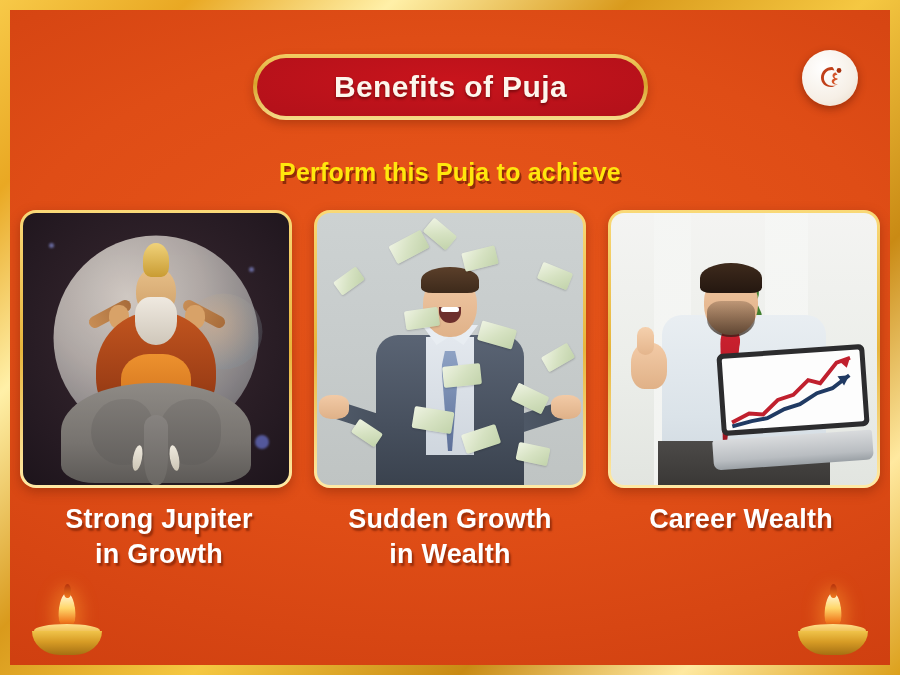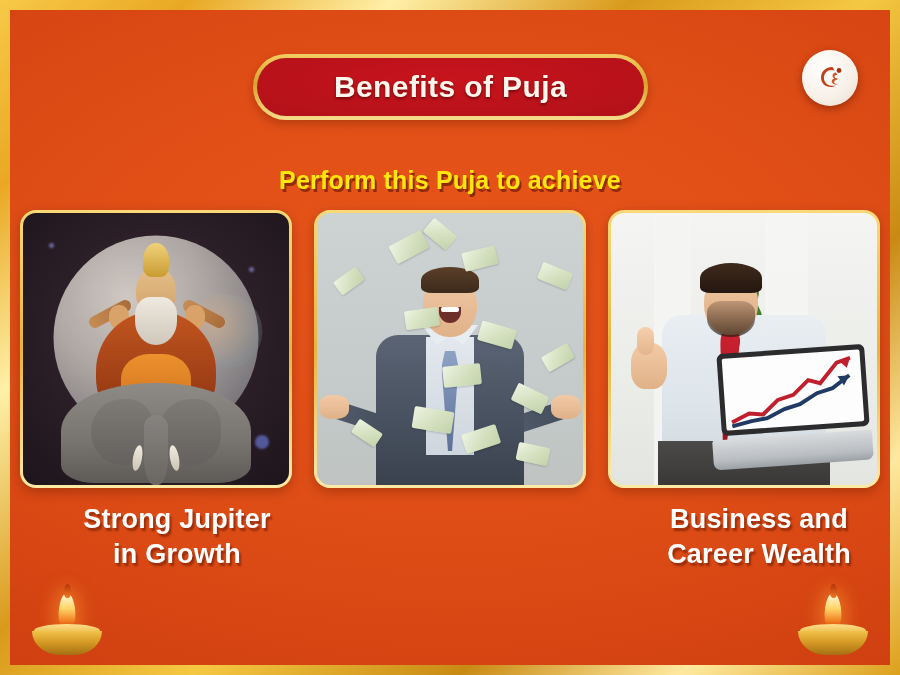--- a/index.html
+++ b/index.html
@@ -41,21 +41,21 @@
   }
   
   .logo{
     position:absolute;right:32px;top:40px;width:56px;height:56px;border-radius:50%;
     background:radial-gradient(circle at 38% 32%, #ffffff 0%, #f6efe6 62%, #e6d9c8 100%);
     box-shadow:0 3px 8px rgba(80,15,0,.45);
     display:flex;align-items:center;justify-content:center;
   }
   
   .subtitle{
-    position:absolute;left:0;right:0;top:156px;text-align:center;
+    position:absolute;left:0;right:0;top:148px;text-align:center;
     color:#ffe70d;font-size:25px;font-weight:bold;letter-spacing:.2px;
     text-shadow:2px 3px 0 rgba(92,20,0,.62);
   }
   
   .grid{
     position:absolute;left:10px;top:200px;width:860px;height:284px;
     display:flex;justify-content:space-between;
   }
   .card{
     width:272px;height:278px;box-sizing:border-box;
@@ -194,21 +194,21 @@
   .a3-screen{position:absolute;left:6px;top:0;width:148px;height:82px;border-radius:6px;
     background:#2c2c2e;padding:5px;box-sizing:border-box;transform:rotate(-4deg);}
   .a3-screen-in{width:100%;height:100%;background:#fdfdfd;border-radius:2px;position:relative;overflow:hidden;}
   .a3-base{position:absolute;left:0;bottom:0;width:160px;height:30px;border-radius:3px 3px 7px 7px;
     background:linear-gradient(180deg,#d9dbdd 0%,#b9bdc1 70%,#9aa0a5 100%);transform:rotate(-4deg);}
   .a3-plant{position:absolute;left:112px;bottom:128px;width:54px;height:62px;}
   .leaf{position:absolute;width:40px;height:16px;border-radius:50% 0 50% 0;
     background:linear-gradient(90deg,#6aa84f,#3f7d2d);}
   
   .captions{
-    position:absolute;left:28px;top:492px;width:860px;
+    position:absolute;left:10px;top:492px;width:860px;
     display:flex;justify-content:space-between;
   }
   .caption{
     width:278px;text-align:center;color:#ffffff;font-size:27px;font-weight:bold;
     line-height:1.28;letter-spacing:.2px;
     text-shadow:2px 3px 2px rgba(96,22,0,.55);
   }
   
   .diya{position:absolute;bottom:6px;width:70px;height:62px;}
   .diya.left{left:22px;}
@@ -339,23 +339,24 @@
       </div>
 
     </div>
 
     <div class="captions">
       <div class="caption">
         <div>Strong Jupiter</div>
         <div>in Growth</div>
       </div>
       <div class="caption">
+        <div>Sudden Growth</div>
+        <div>in Wealth</div>
       </div>
       <div class="caption">
-        <div>Business and</div>
         <div>Career Wealth</div>
       </div>
     </div>
 
     <div class="diya left">
       <div class="flame"></div>
       <div class="diya-oil"></div>
       <div class="diya-rim"></div>
       <div class="diya-bowl"></div>
     </div>

